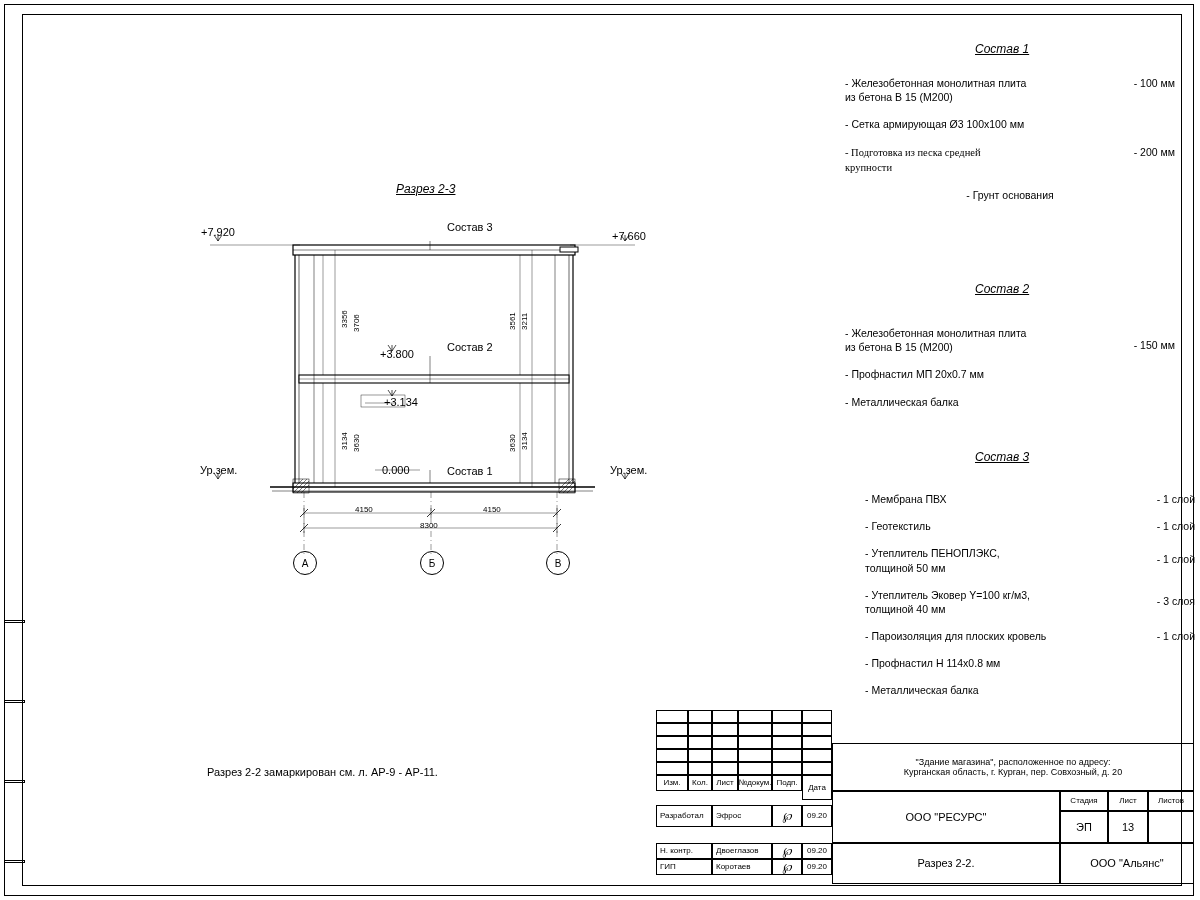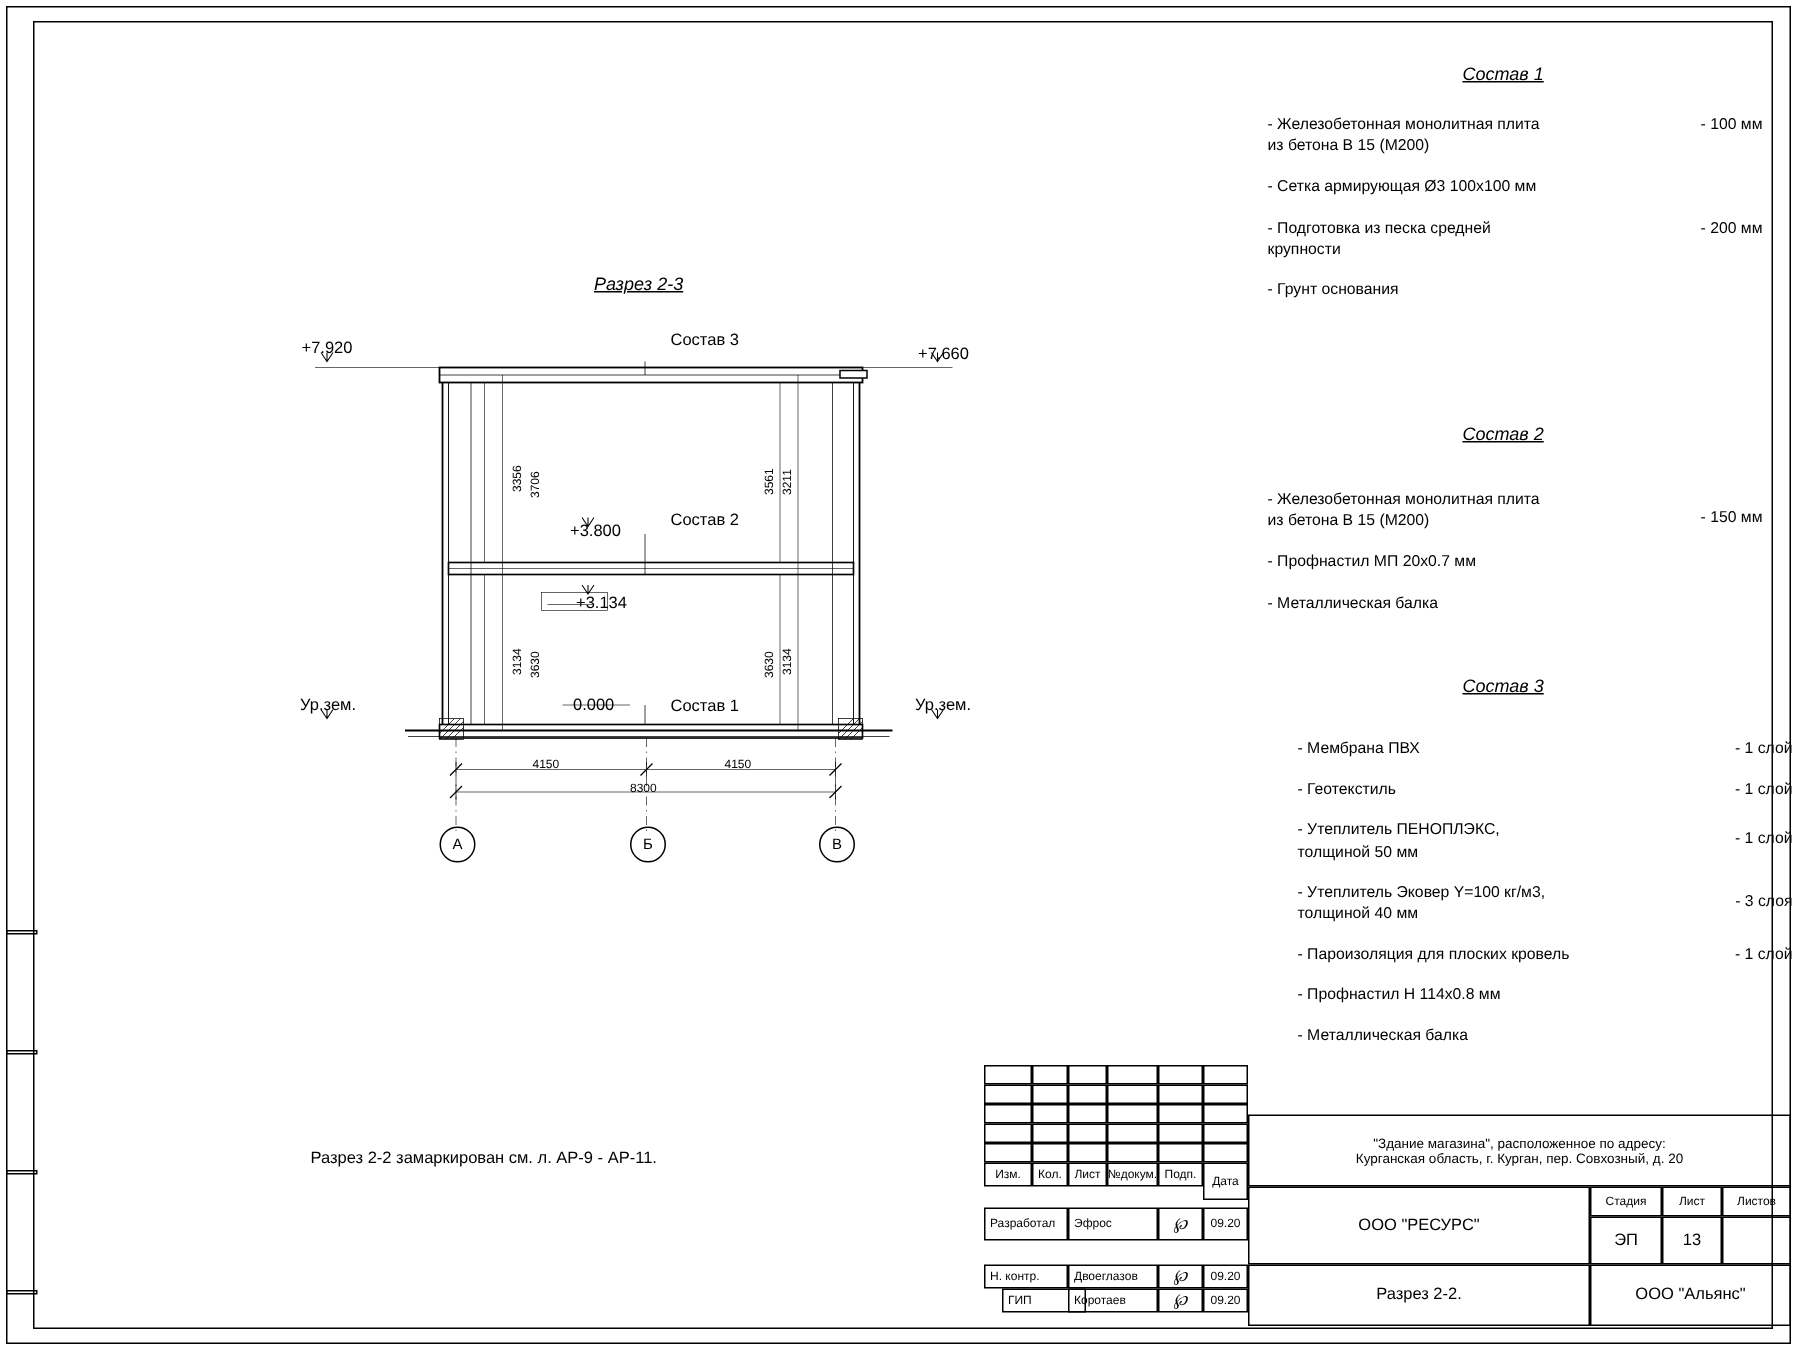--- a/index.html
+++ b/index.html
@@ -160,23 +160,23 @@
   <div class="circ" style="left:420px;top:551px;">Б</div>
   <div class="circ" style="left:546px;top:551px;">В</div>
 
   <div class="txt11" style="left:207px;top:765px;">Разрез 2-2 замаркирован см. л. АР-9 - АР-11.</div>
 
   <div class="hdr" style="left:975px;top:42px;">Состав 1</div>
   <div class="spec" style="left:845px;top:76px;">
     <div class="row"><span style="white-space:pre-line;">- Железобетонная  монолитная плита
   из бетона В 15 (М200)</span><span class="val">- 100 мм</span></div>
     <div class="row" style="margin-top:4px;"><span style="white-space:pre-line;">- Сетка армирующая Ø3 100х100 мм</span><span class="val"></span></div>
-    <div class="row" style="margin-top:7px;"><span style="white-space:pre-line;">- Подготовка из песка средней
+    <div class="row" style="margin-top:7px;"><span style="white-space:pre-line;font-family:Liberation Serif, serif;">- Подготовка из песка средней
   крупности</span><span class="val">- 200 мм</span></div>
-    <div class="row" style="margin-top:7px;"><span style="white-space:pre-line;">- Грунт основания</span><span class="val"></span></div>
+    <div class="row" style="margin-top:7px;text-align:center;"><span style="white-space:pre-line;">- Грунт основания</span><span class="val"></span></div>
   </div>
 
   <div class="hdr" style="left:975px;top:282px;">Состав 2</div>
   <div class="spec" style="left:845px;top:326px;">
     <div class="row"><span style="white-space:pre-line;">- Железобетонная  монолитная плита
   из бетона В 15 (М200)</span><span class="val" style="top:12px;">- 150 мм</span></div>
     <div class="row" style="margin-top:7px;"><span style="white-space:pre-line;">- Профнастил МП 20х0.7 мм</span><span class="val"></span></div>
     <div class="row" style="margin-top:7px;"><span style="white-space:pre-line;">- Металлическая балка</span><span class="val"></span></div>
   </div>
 
@@ -244,21 +244,21 @@
       </div>
     <div class="cell small" style="left:146px;top:95px;width:30px;height:22px;">09.20</div>
 
     <div class="cell small left" style="left:0;top:133px;width:56px;height:16px;">Н. контр.</div>
     <div class="cell small left" style="left:56px;top:133px;width:60px;height:16px;">Двоеглазов</div>
     <div class="cell" style="left:116px;top:133px;width:30px;height:16px;">
         <span class="sig">℘</span>
       </div>
     <div class="cell small" style="left:146px;top:133px;width:30px;height:16px;">09.20</div>
 
-    <div class="cell small left" style="left:12px;top:149px;width:56px;height:16px;">ГИП</div>
+    <div class="cell small left" style="left:0;top:149px;width:56px;height:16px;">ГИП</div>
     <div class="cell small left" style="left:56px;top:149px;width:60px;height:16px;">Коротаев</div>
     <div class="cell" style="left:116px;top:149px;width:30px;height:16px;">
         <span class="sig">℘</span>
       </div>
     <div class="cell small" style="left:146px;top:149px;width:30px;height:16px;">09.20</div>
 
 
     <div class="cell" style="left:176px;top:33px;width:362px;height:48px;flex-direction:column;">
       <span style="font-size:9px;">"Здание магазина", расположенное по адресу:</span>
       <span style="font-size:9px;">Курганская область, г. Курган, пер. Совхозный, д. 20</span>

